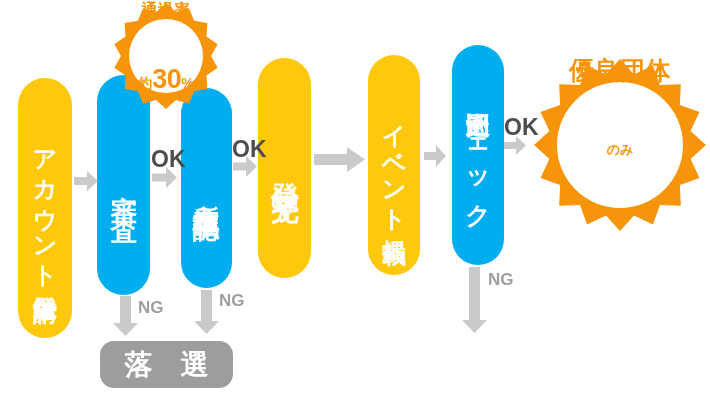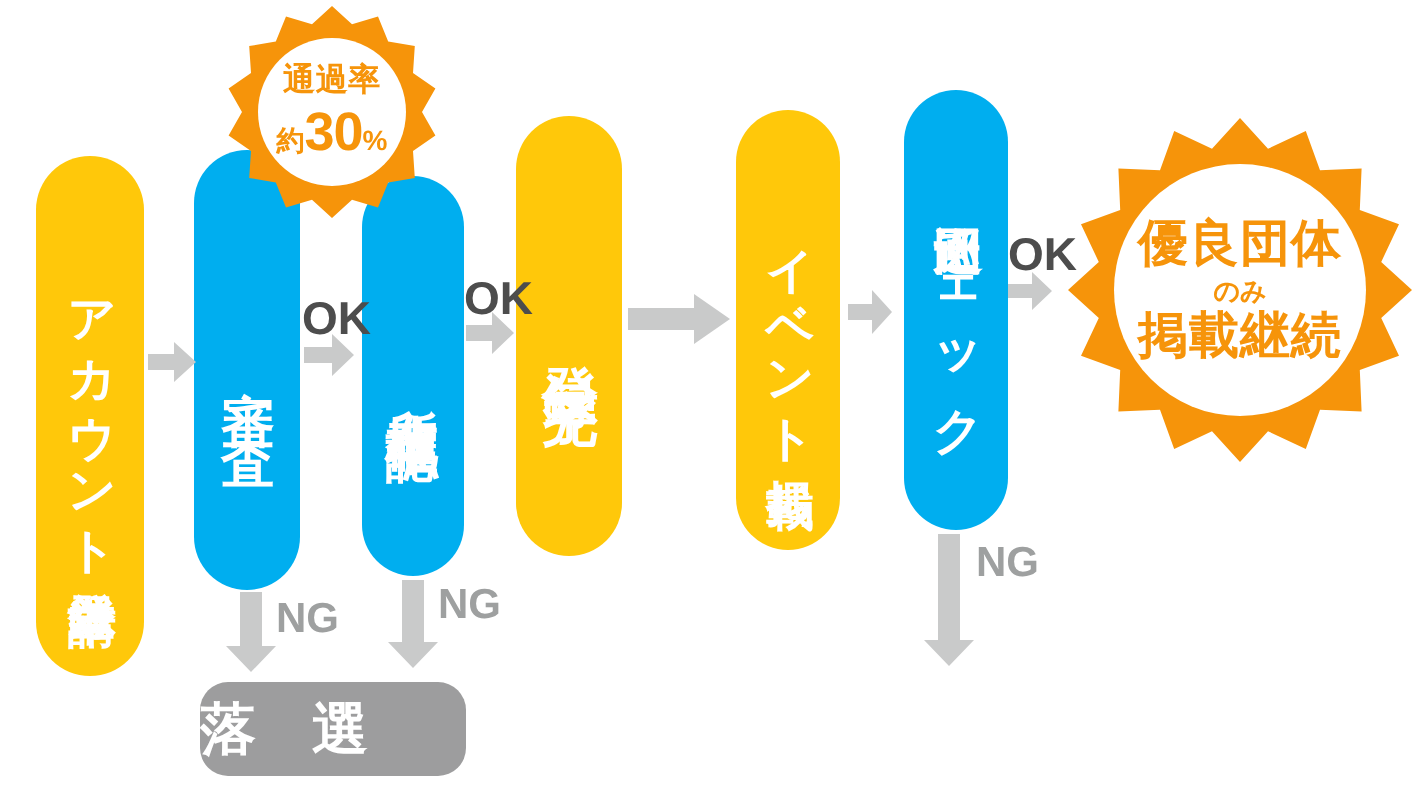--- a/index.html
+++ b/index.html
@@ -25,47 +25,47 @@
   #p-shozaichi .vtext{letter-spacing:0.1em;transform:translateY(0.05em);}
   #p-toroku{left:258px;top:58px;width:53px;height:220px;border-radius:27px;font-size:28px;}
   #p-toroku .vtext{letter-spacing:0.2em;transform:translateY(0.1em);}
   #p-event{left:368px;top:55px;width:52px;height:220px;border-radius:26px;font-size:24px;}
   #p-event .vtext{letter-spacing:0.05em;}
   #p-junkai{left:452px;top:45px;width:52px;height:220px;border-radius:26px;font-size:25px;}
   #p-junkai .vtext{letter-spacing:0.06em;}
 
   
   .gbox{position:absolute;background:var(--boxgray);border-radius:14px;color:#fff;font-weight:bold;
-        display:flex;align-items:center;}
+        display:flex;align-items:center;justify-content:center;}
   #b-rakusen{left:100px;top:341px;width:133px;height:47px;font-size:28px;}
   #b-genkaku{left:389px;top:339px;width:172px;height:49px;font-size:27px;}
 
   
   .arr{position:absolute;display:block;}
   .arr polygon{fill:var(--arrow);}
 
   
   .oklabel{position:absolute;font-size:23px;font-weight:bold;color:var(--oktext);line-height:1;letter-spacing:0;}
-  .nglabel{position:absolute;font-size:21px;font-weight:bold;color:var(--ngtext);line-height:1;letter-spacing:0;}
+  .nglabel{position:absolute;font-size:17px;font-weight:bold;color:var(--ngtext);line-height:1;letter-spacing:0;}
   #ok1{left:151px;top:148px;} #ok2{left:232px;top:138px;} #ok3{left:504px;top:116px;}
   #ng1{left:138px;top:299px;} #ng2{left:219px;top:292px;} #ng3{left:488px;top:271px;}
 
   
   .badge{position:absolute;}
   .badge svg{position:absolute;left:0;top:0;}
-  .badge .btxt{position:absolute;inset:0;display:flex;flex-direction:column;align-items:center;justify-content:center;
-               color:var(--orange);font-weight:bold;text-align:center;line-height:1;}
+  .badge .btxt{position:absolute;inset:0;display:flex;flex-direction:column;align-items:center;justify-content:flex-start;
+               color:var(--orange);font-weight:bold;text-align:center;line-height:1;gap:44px;}
   #badge-top{left:112px;top:2px;width:108px;height:108px;}
   #badge-top .l1{font-size:16px;letter-spacing:0.02em;}
   #badge-top .l2{display:flex;align-items:baseline;margin-top:4px;}
   #badge-top .small{font-size:14px;}
   #badge-top .big{font-size:27px;letter-spacing:-0.02em;}
   #badge-right{left:533px;top:58px;width:174px;height:174px;}
   #badge-right .r1{font-size:25px;letter-spacing:0.02em;}
-  #badge-right .r2{font-size:13px;margin:4px 0;}
+  #badge-right .r2{font-size:13px;margin:16px 0;}
   #badge-right .r3{font-size:25px;letter-spacing:0.02em;}
 </style>
 </head>
 <body>
 
 <div class="stage">
 
   <div class="pill c-yellow" id="p-account">
     <span class="vtext">アカウント登録申請</span>
   </div>
@@ -141,17 +141,16 @@
   </div>
 
   <div class="badge" id="badge-right">
     <svg class="starburst" width="174" height="174">
       <polygon style="fill:var(--orange)" points="87.0,1.0 101.0,16.4 119.9,7.5 127.0,27.1 147.8,26.2 146.9,47.0 166.5,54.1 157.6,73.0 173.0,87.0 157.6,101.0 166.5,119.9 146.9,127.0 147.8,147.8 127.0,146.9 119.9,166.5 101.0,157.6 87.0,173.0 73.0,157.6 54.1,166.5 47.0,146.9 26.2,147.8 27.1,127.0 7.5,119.9 16.4,101.0 1.0,87.0 16.4,73.0 7.5,54.1 27.1,47.0 26.2,26.2 47.0,27.1 54.1,7.5 73.0,16.4"></polygon>
       <circle cx="87" cy="87" r="63" style="fill:#ffffff"></circle>
     </svg>
     <div class="btxt">
       <span class="r1">優良団体</span>
       <span class="r2">のみ</span>
-      <span class="r3">掲載継続</span>
     </div>
   </div>
 
 </div>
 
 </body></html>

